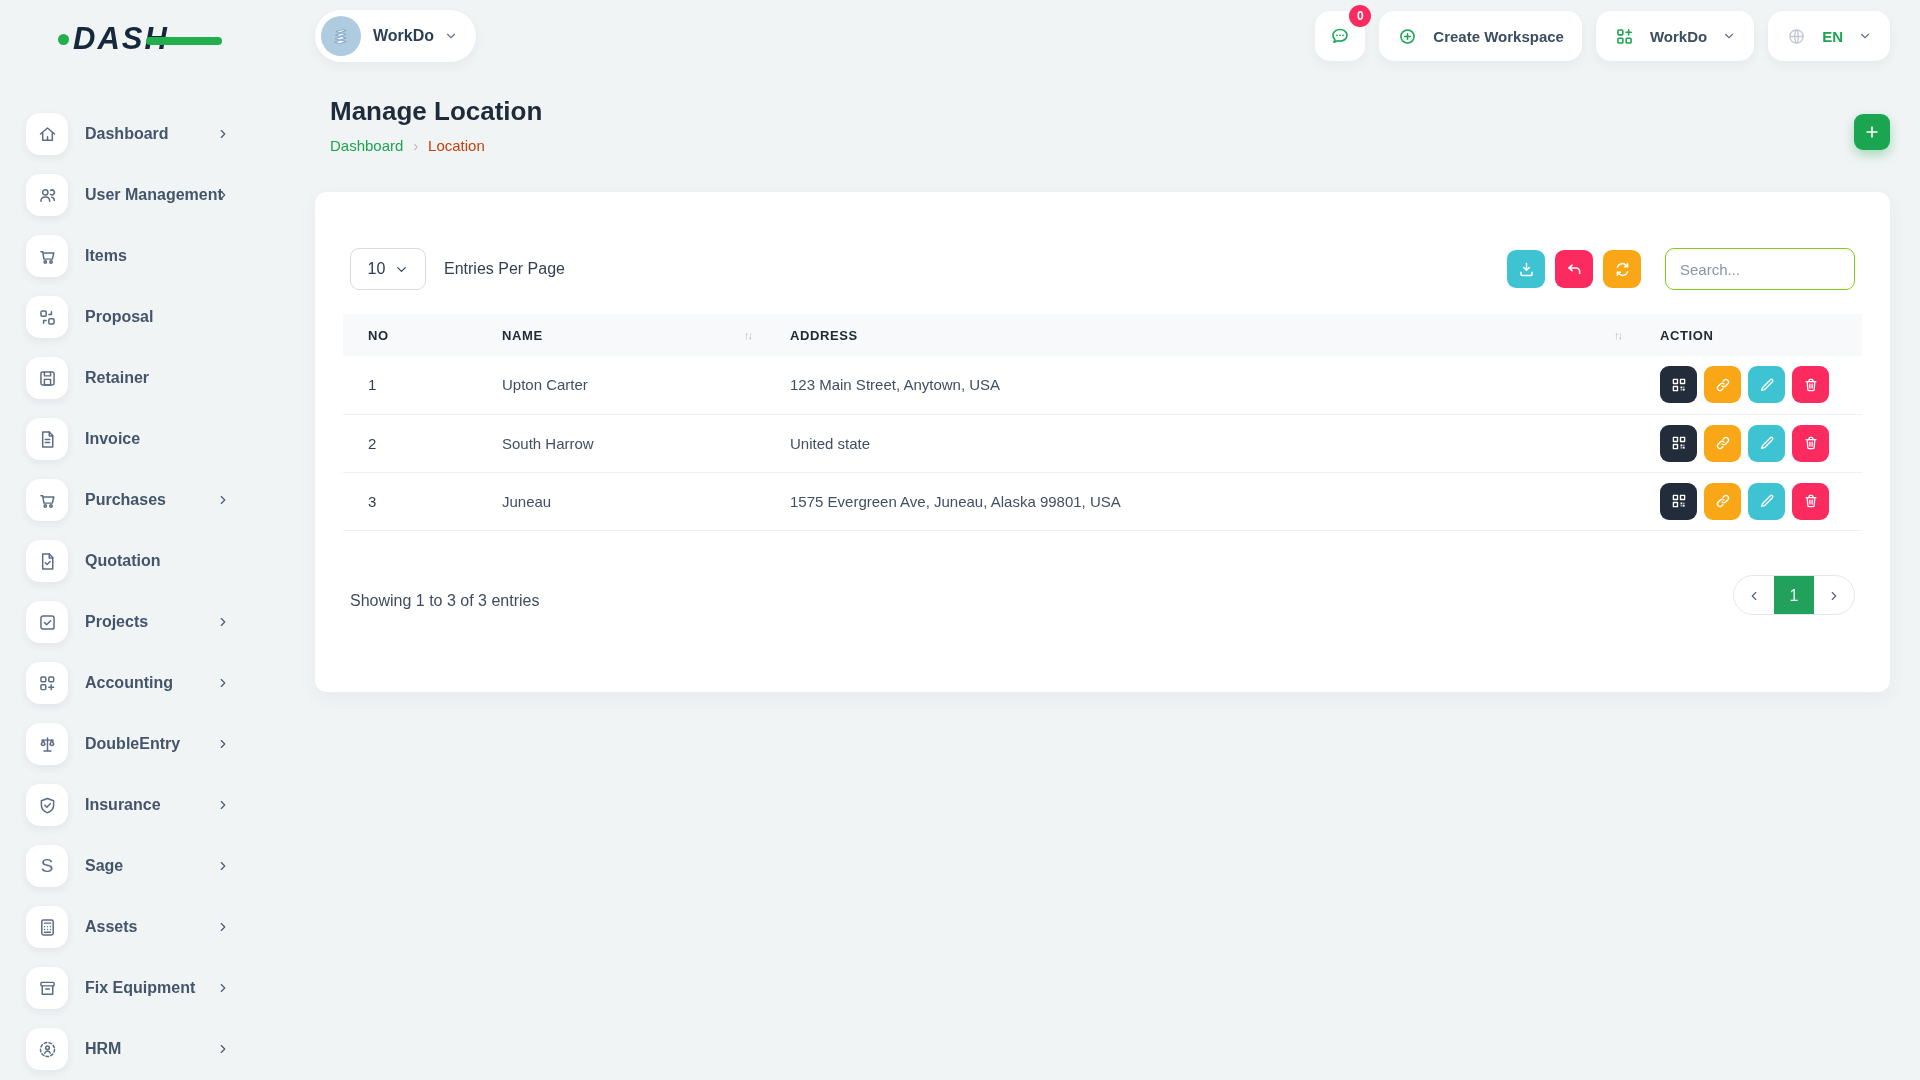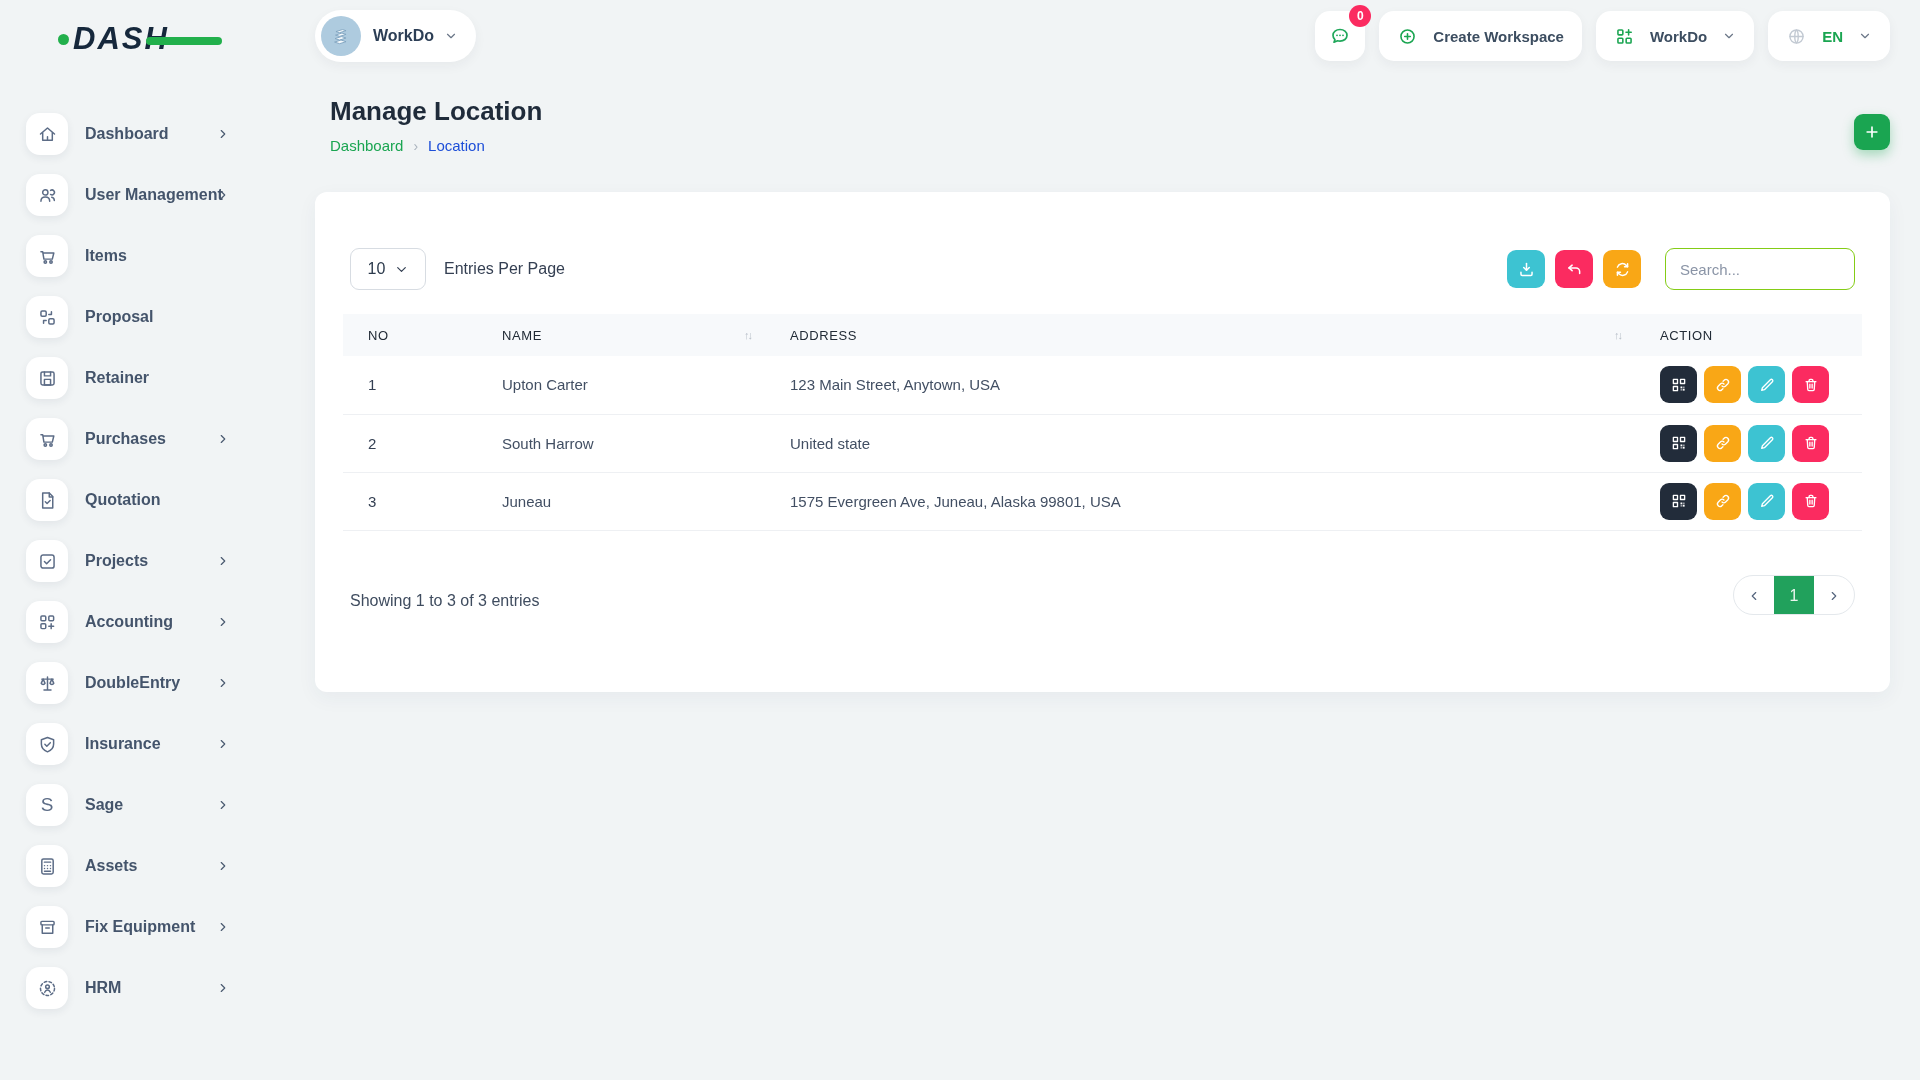--- a/index.html
+++ b/index.html
@@ -40,21 +40,21 @@
   .pill-btn svg.green { width:21px; height:21px; stroke:#1aa551; stroke-width:1.8; fill:none; stroke-linecap:round; stroke-linejoin:round; }
   .pill-btn svg.gray { width:21px; height:21px; stroke:#c3cad3; stroke-width:1.6; fill:none; stroke-linecap:round; stroke-linejoin:round; }
   .lang-label { color:#1aa551; font-weight:700; font-size:15px; }
 
   
   .page-head { position:absolute; left:330px; top:96px; right:30px; }
   .page-title { font-size:26px; font-weight:700; color:#1f2b3a; }
   .breadcrumb { margin-top:10px; display:flex; align-items:center; gap:10px; font-size:15px; }
   .bc-root { color:#1aa551; cursor:pointer; }
   .bc-sep { color:#aab3bd; font-size:14px; }
-  .bc-cur { color:#1d4ed8; }
+  .bc-cur { color:#c2410c; }
   .add-btn { position:absolute; right:0; top:18px; width:36px; height:36px; border-radius:9px; background:#1aa551; box-shadow:0 5px 12px rgba(26,165,81,.35); display:flex; align-items:center; justify-content:center; cursor:pointer; }
   .add-btn svg { width:18px; height:18px; stroke:#fff; stroke-width:2.2; fill:none; stroke-linecap:round; }
 
   
   .card { position:absolute; left:315px; top:192px; width:1575px; height:500px; background:#fff; border-radius:12px; box-shadow:0 6px 20px rgba(40,60,90,.05); padding:28px; }
   .toolbar { display:flex; align-items:center; height:42px; margin-top:28px; padding:0 7px; }
   .entries-select { width:76px; height:42px; border:1px solid #d7dce2; border-radius:9px; display:flex; align-items:center; justify-content:center; gap:10px; font-size:16px; color:#2c3a4c; cursor:pointer; background:#fff; }
   .entries-select svg { width:13px; height:13px; stroke:#333f52; stroke-width:2.2; fill:none; stroke-linecap:round; stroke-linejoin:round; }
   .entries-label { margin-left:18px; font-size:16px; color:#343f52; }
   .toolbar-right { margin-left:auto; display:flex; align-items:center; gap:10px; }
@@ -62,21 +62,21 @@
   .tool-btn svg { width:19px; height:19px; stroke:#fff; stroke-width:1.9; fill:none; stroke-linecap:round; stroke-linejoin:round; }
   .tool-export { background:#3dc3d2; }
   .tool-reset { background:#fb2b60; }
   .tool-reload { background:#f9a716; }
   .search-box { width:190px; height:42px; margin-left:14px; border:1px solid #84cc16; border-radius:9px; padding:0 14px; font-size:15px; color:#2c3a4c; outline:none; font-family:"Liberation Sans", sans-serif; }
   .search-box::placeholder { color:#8a94a6; }
 
   
   table.grid { width:100%; border-collapse:collapse; margin-top:24px; table-layout:fixed; }
   .grid col.c-no { width:134px; } .grid col.c-name { width:288px; } .grid col.c-addr { width:870px; }
-  .grid thead th { background:#f7f9fb; height:42px; font-size:13px; font-weight:400; letter-spacing:.6px; color:#212b36; text-align:left; padding:0 10px 0 25px; }
+  .grid thead th { background:#f7f9fb; height:42px; font-size:13px; font-weight:700; letter-spacing:.6px; color:#212b36; text-align:left; padding:0 10px 0 25px; }
   .th-flex { display:flex; align-items:center; justify-content:space-between; }
   .sort-arrows { font-size:11px; color:#b9c0c9; letter-spacing:-2px; padding-right:4px; cursor:pointer; }
   .grid tbody td { height:58px; border-bottom:1px solid #eef0f3; font-size:15px; color:#424f63; padding:0 10px 0 25px; }
   .grid tbody td.cell-no { color:#333f52; }
   .action-cell { display:flex; align-items:center; gap:7px; }
   .act-btn { width:37px; height:37px; border-radius:9px; display:flex; align-items:center; justify-content:center; cursor:pointer; border:none; }
   .act-btn svg { width:18px; height:18px; stroke:#fff; stroke-width:1.8; fill:none; stroke-linecap:round; stroke-linejoin:round; }
   .act-grid { background:#222c3a; } .act-link { background:#f9a716; } .act-edit { background:#3dc3d2; } .act-del { background:#fb2b60; }
 
   
@@ -161,20 +161,30 @@
         <span class="side-ic">
             <svg viewBox="0 0 24 24" class="ic">
               <rect x="4.5" y="4.5" width="15" height="15" rx="2"></rect>
               <path d="M8.5 4.5V9h7V4.5"></path>
               <rect x="8.5" y="13" width="7" height="6.5"></rect>
             </svg>
           </span>
         <span class="side-label">Retainer</span>
       </div>
 
+      <div class="side-item">
+        <span class="side-ic">
+            <svg viewBox="0 0 24 24" class="ic">
+              <path d="M6.5 3.5H14l4 4v13H6.5z"></path>
+              <path d="M14 3.5V8h4"></path>
+              <path d="M9.5 12h5M9.5 15.5h5"></path>
+            </svg>
+          </span>
+        <span class="side-label">Invoice</span>
+      </div>
 
       <div class="side-item">
         <span class="side-ic">
             <svg viewBox="0 0 24 24" class="ic">
               <path d="M4.5 6.5h2l1.4 8.5h9.6l1.7-7H7.3"></path>
               <circle cx="9.5" cy="18.3" r="1.4"></circle>
               <circle cx="16" cy="18.3" r="1.4"></circle>
             </svg>
           </span>
         <span class="side-label">Purchases</span>

